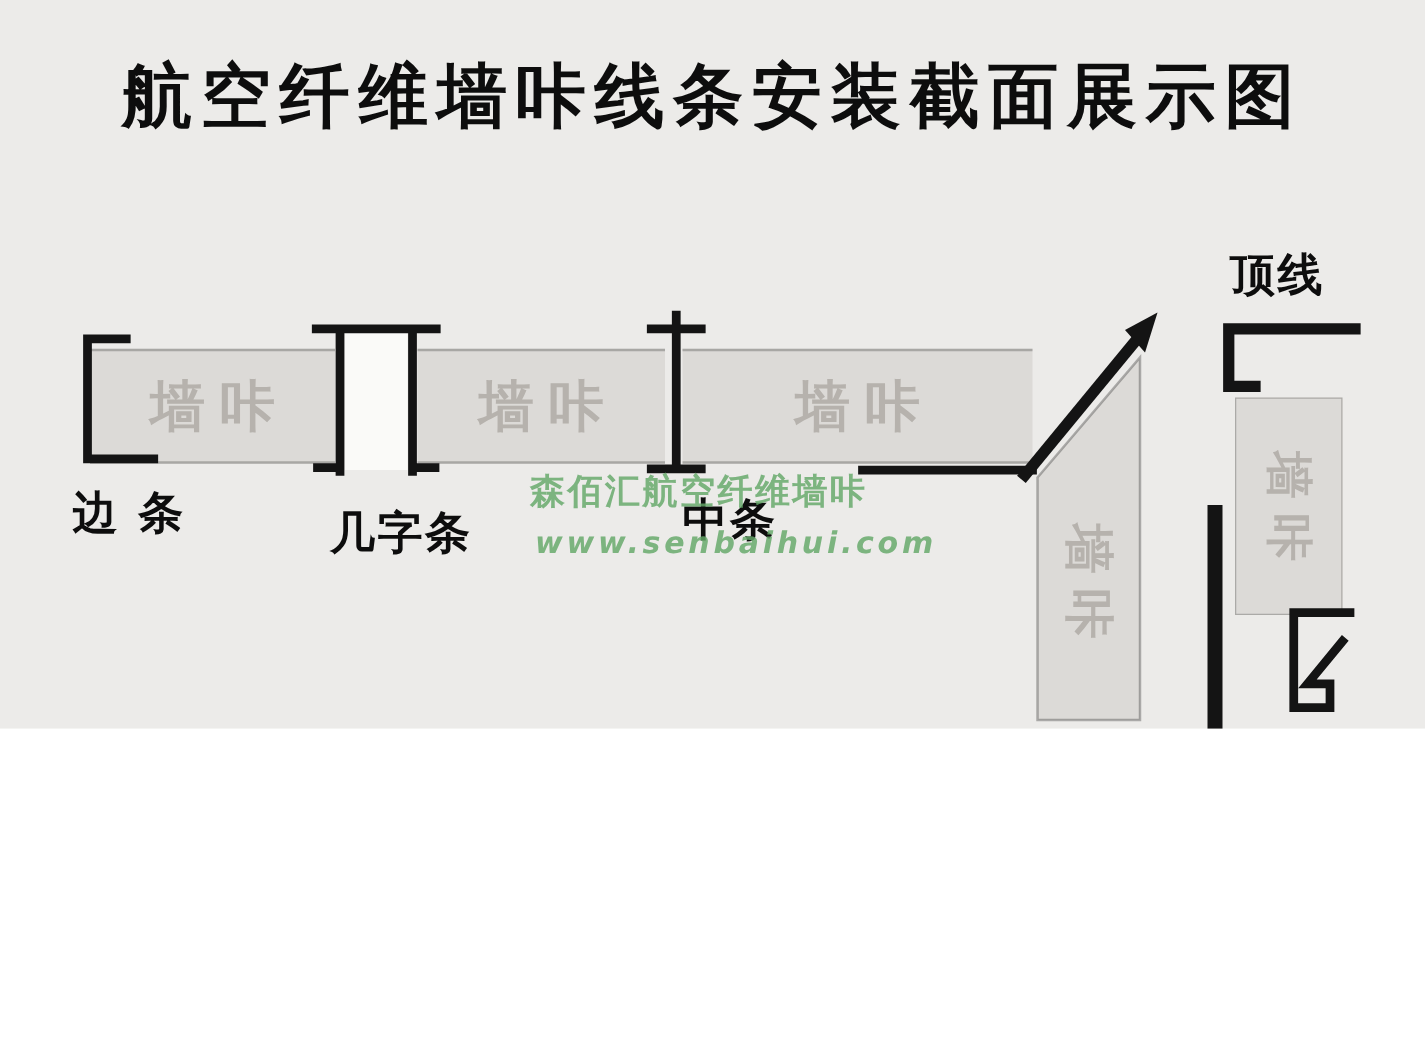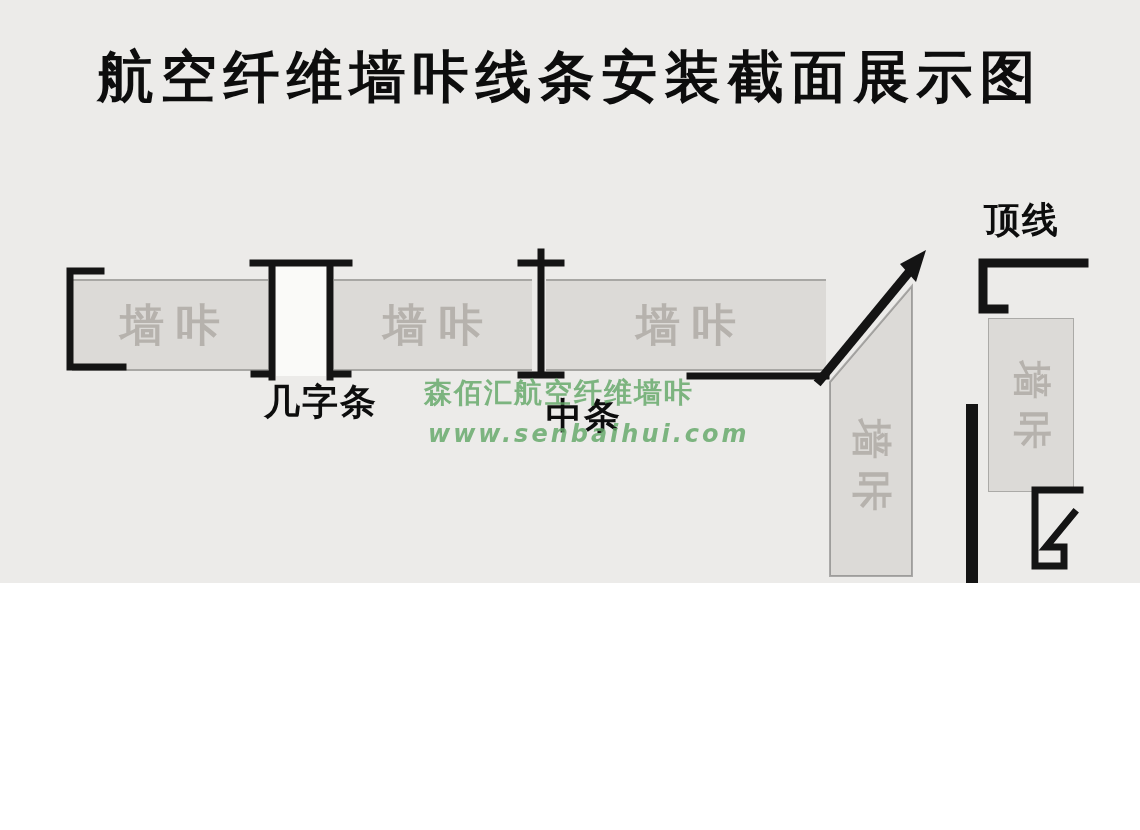--- a/index.html
+++ b/index.html
@@ -56,21 +56,21 @@
     position:absolute;left:50%;top:50%;
     transform:translate(-50%,-50%) rotate(90deg);
     font-size:38px;
   }
   .lbl{
     position:absolute;z-index:4;
     font-size:36px;font-weight:700;letter-spacing:2px;
     color:var(--label-text,#0e0e0e);white-space:nowrap;
   }
   .lbl-edge{left:58px;top:386px;}
-  .lbl-ji{left:264px;top:378px;}
+  .lbl-ji{left:264px;top:402px;}
   .lbl-mid{left:546px;top:392px;}
   .lbl-corner{left:678px;top:386px;}
   .lbl-crown{left:984px;top:196px;font-family:Liberation Mono, monospace;}
   .lbl-skirt{left:952px;top:712px;}
   .lbl-skirt-note{left:888px;top:760px;}
   .wm{
     position:absolute;z-index:5;font-weight:700;white-space:nowrap;
     color:var(--watermark-green,#64a868);opacity:.82;
   }
   .wm-brand{left:424px;top:374px;font-size:28px;letter-spacing:2px;}
@@ -117,20 +117,21 @@
 
     <polygon points="830,382 912,286 912,576 830,576" fill="none" stroke="rgba(0,0,0,0.28)" stroke-width="2"></polygon>
 
     <path d="M 1084 263 H 983 V 309 H 1004" stroke-width="9"></path>
 
     <rect x="966" y="404" width="12" height="284" fill="#141414" stroke="none"></rect>
 
     <path d="M 1080 490 H 1035 V 566 H 1064 V 547 H 1046 L 1074 513" stroke-width="7" stroke-linejoin="miter"></path>
   </svg>
 
+  <div class="lbl lbl-edge">边 条</div>
   <div class="lbl lbl-ji">几字条</div>
   <div class="lbl lbl-mid">中条</div>
   <div class="lbl lbl-crown">顶线</div>
 
   <div class="wm wm-brand">森佰汇航空纤维墙咔</div>
   <div class="wm wm-url">www.senbaihui.com</div>
 
 </div>
 
 </body></html>

